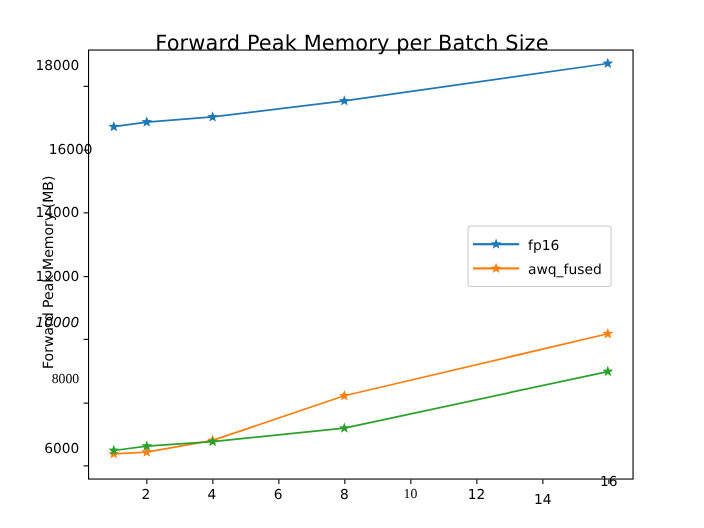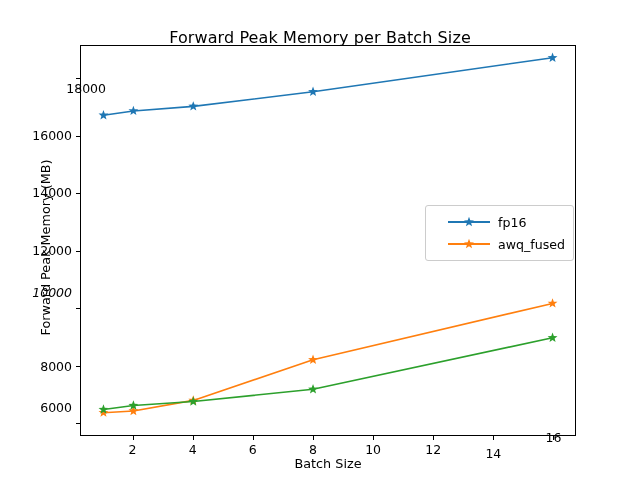--- a/index.html
+++ b/index.html
@@ -8,21 +8,21 @@
     background:#ffffff;
     font-family:"DejaVu Sans", sans-serif;
     overflow:hidden;
   }
   #figure{position:relative;width:640px;height:480px;}
 
   
   #chart-title{
     position:absolute;left:0;top:28px;width:640px;
     text-align:center;
-    font-size:16px;color:#000;
+    font-size:19px;color:#000;
     letter-spacing:0.1px;
   }
 
   
   #plot-area{
     position:absolute;
     left:80px;top:45px;
     width:496px;height:391px;
     border:1px solid #000;
     box-sizing:border-box;
@@ -57,21 +57,21 @@
     font-size:12.8px;color:#000;
   }
 
   
   #legend{
     position:absolute;
     left:425px;top:205px;
     background:#fff;
     border:1px solid #cccccc;
     border-radius:3px;
-    padding:5px 8px 5px 22px;
+    padding:5px 8px 5px 4px;
     box-shadow:none;
   }
   .legend-row{
     display:flex;align-items:center;
     height:22px;
   }
   .legend-swatch{
     width:42px;height:16px;position:relative;margin-right:8px;flex:0 0 42px;
   }
   .legend-swatch .lline{
@@ -85,37 +85,36 @@
   .legend-label{font-size:12.6px;color:#000;white-space:nowrap;}
 </style>
 </head>
 <body>
 
 <div id="figure">
 
   <div id="chart-title">Forward Peak Memory per Batch Size</div>
 
   <div id="ylabel">Forward Peak Memory (MB)</div>
-  <div id="xlabel">Batch Size</div>
 
   <div id="ytick-labels">
       <div class="xtick" style="left: 72px; top: 400px; transform: translateX(-100%); text-align: right;">6000</div>
-      <div class="xtick" style="left: 72px; top: 359px; transform: translateX(-100%); text-align: right;">8000</div>
+      <div class="xtick" style="left: 72px; top: 337px; transform: translateX(-100%); text-align: right; font-family: Liberation Serif, serif;">8000</div>
       <div class="xtick" style="left: 72px; top: 285px; transform: translateX(-100%); text-align: right; font-style: italic;">10000</div>
       <div class="xtick" style="left: 72px; top: 242.562px; transform: translateX(-100%); text-align: right;">12000</div>
       <div class="xtick" style="left: 72px; top: 185.062px; transform: translateX(-100%); text-align: right;">14000</div>
-      <div class="xtick" style="left: 72px; top: 127.562px; transform: translateX(-100%); text-align: right;">16000</div>
-      <div class="xtick" style="left: 72px; top: 81px; transform: translateX(-100%); text-align: right; margin-left: 34px;">18000</div>
+      <div class="xtick" style="left: 84px; top: 127.562px; transform: translateX(-100%); text-align: right;">16000</div>
+      <div class="xtick" style="left: 72px; top: 52px; transform: translateX(-100%); text-align: right;">18000</div>
     </div>
   <div id="xtick-labels">
       <div class="xtick" style="left: 132.606px; top: 442px;">2</div>
       <div class="xtick" style="left: 192.727px; top: 442px;">4</div>
       <div class="xtick" style="left: 252.848px; top: 442px;">6</div>
       <div class="xtick" style="left: 312.97px; top: 442px;">8</div>
-      <div class="xtick" style="left: 373.091px; top: 442px;">10</div>
+      <div class="xtick" style="left: 373.091px; top: 442px; font-family: Liberation Serif, serif;">10</div>
       <div class="xtick" style="left: 433.212px; top: 442px;">12</div>
       <div class="xtick" style="left: 493.333px; top: 446px;">14</div>
       <div class="xtick" style="left: 553.455px; top: 430px;">16</div>
     </div>
   <div id="tickmarks">
       <div class="tickmark ytickmark" style="top: 423.062px;"></div>
       <div class="tickmark ytickmark" style="top: 365.562px;"></div>
       <div class="tickmark ytickmark" style="top: 308.062px;"></div>
       <div class="tickmark ytickmark" style="top: 250.562px;"></div>
       <div class="tickmark ytickmark" style="top: 193.062px;"></div>

